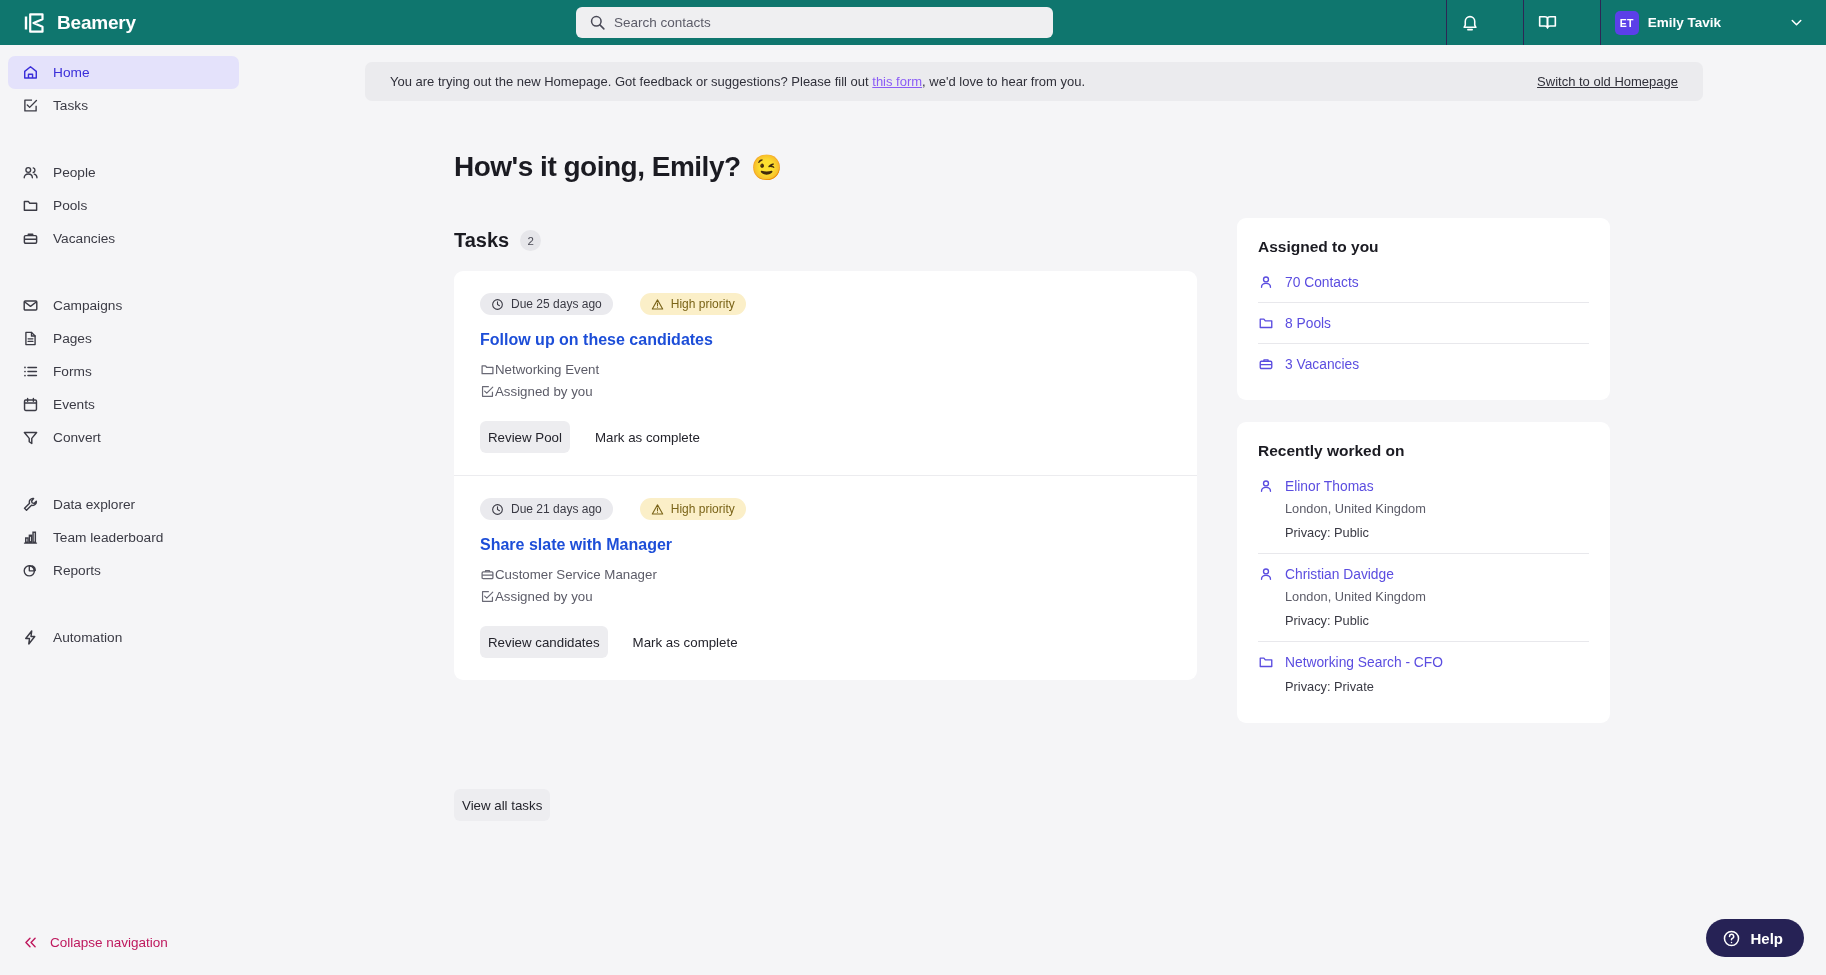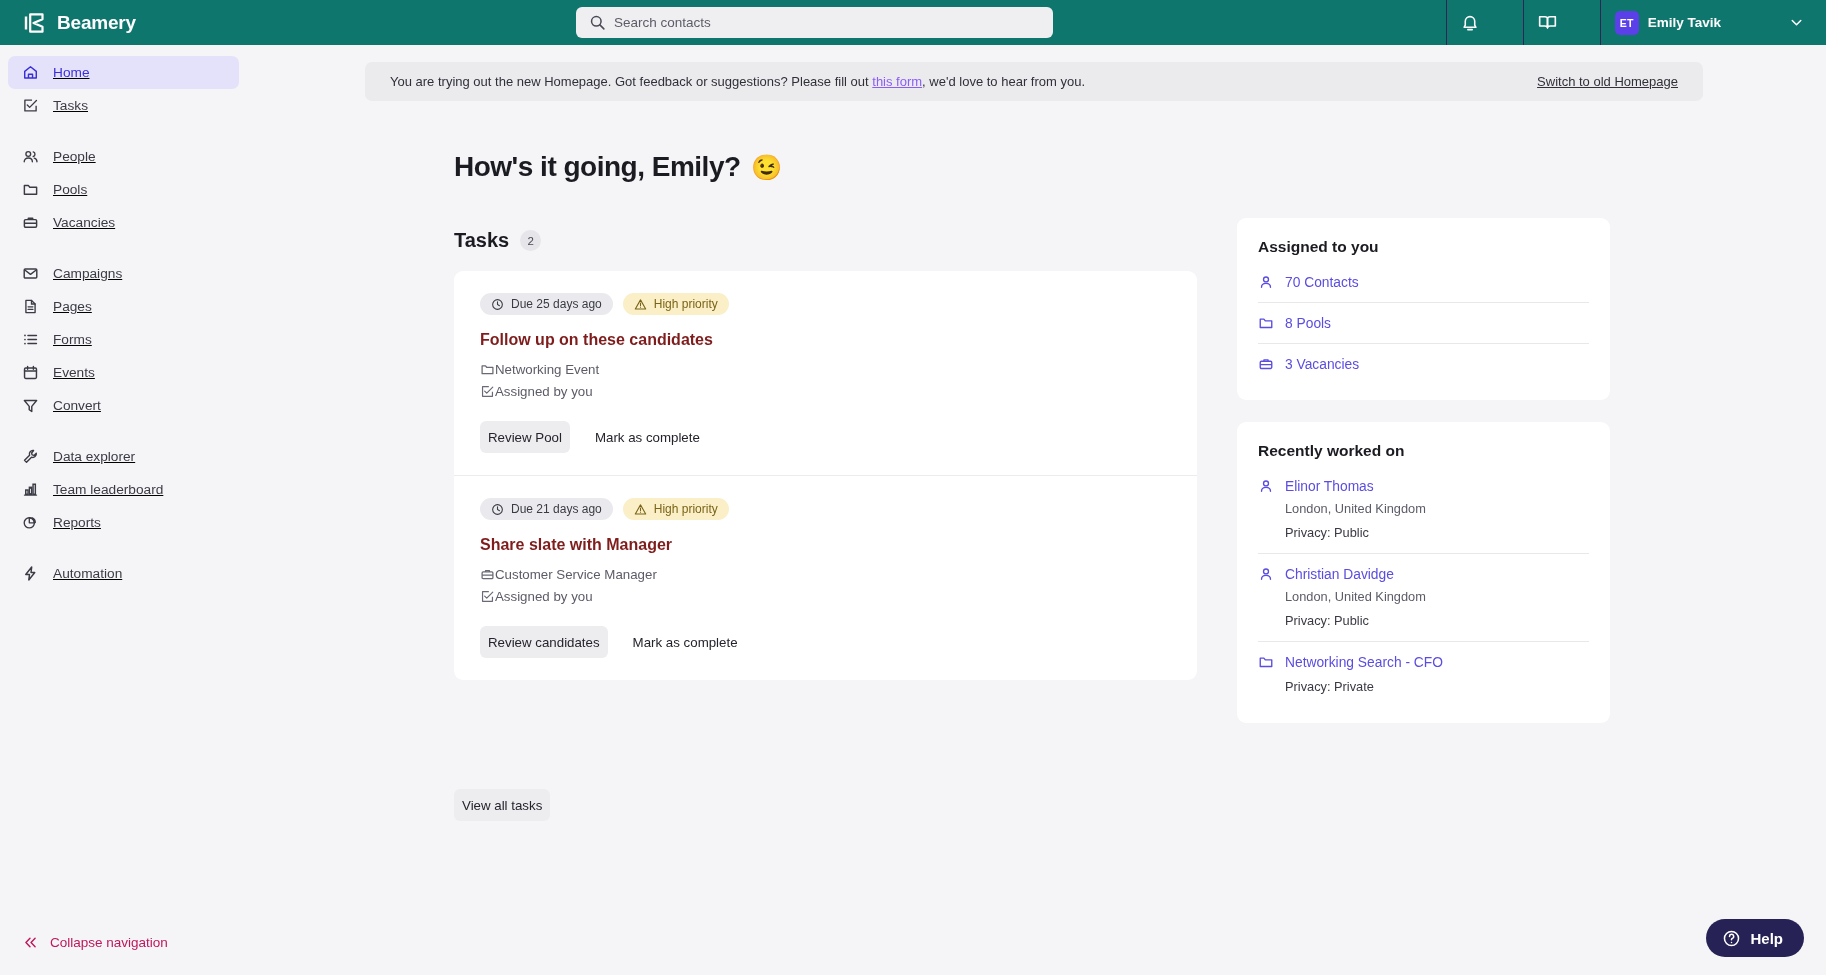--- a/index.html
+++ b/index.html
@@ -70,21 +70,21 @@
     display: flex; align-items: center; justify-content: center;
     color: #FFFFFF;
   }
 
   
   .sidebar {
     position: absolute; left: 0; top: 45px;
     width: 247px; height: 930px;
     background: #F5F5F7;
   }
-  .nav-group { padding: 0 8px; text-decoration: underline; }
+  .nav-group { padding: 8px 8px; }
   .nav-item {
     display: flex; align-items: center; gap: 14px;
     height: 33px; padding: 0 14px;
     border-radius: 7px;
     color: #3B3B45; font-size: 13.7px;
     cursor: pointer;
   }
   .nav-item .ico { width: 17px; height: 17px; display: block; flex: 0 0 17px; }
   .nav-item.active { background: #E4E2FB; color: #3B2FD9; font-weight: 400; }
   .nav-spacer { height: 18px; }
@@ -132,31 +132,31 @@
   }
 
   .task-list {
     position: absolute; left: 454px; top: 170px;
     width: 743px;
     background: #FFFFFF; border-radius: 9px;
     overflow: hidden;
   }
   .task-card { padding: 22px 26px 22px 26px; }
   .task-card + .task-card { border-top: 1px solid #ECECEF; }
-  .pill-row { display: flex; align-items: center; gap: 10px; }
+  .pill-row { display: flex; align-items: center; gap: 27px; }
   .pill {
     display: flex; align-items: center; gap: 7px;
     height: 22px; padding: 0 11px; border-radius: 11px;
     font-size: 12px;
   }
   .pill-due { background: #EAEAEE; color: #3A3A44; }
   .pill-prio { background: #FBEFC8; color: #7A6418; }
   .task-title {
     margin-top: 16px;
-    font-size: 16px; font-weight: 700; color: #7f1d1d;
+    font-size: 16px; font-weight: 700; color: #1d4ed8;
   }
   .task-meta { margin-top: 13px; display: flex; flex-direction: column; gap: 7px; }
   .meta-row {
     display: flex; align-items: center; gap: 0;
     font-size: 13.3px; color: #5C5C68;
   }
   .meta-row .ico { width: 15px; height: 15px; color: #6A6A76; flex: 0 0 15px; }
   .task-actions { margin-top: 22px; display: flex; align-items: center; gap: 11px; }
   .btn-secondary {
     height: 32px; padding: 0 8px; border-radius: 6px;

